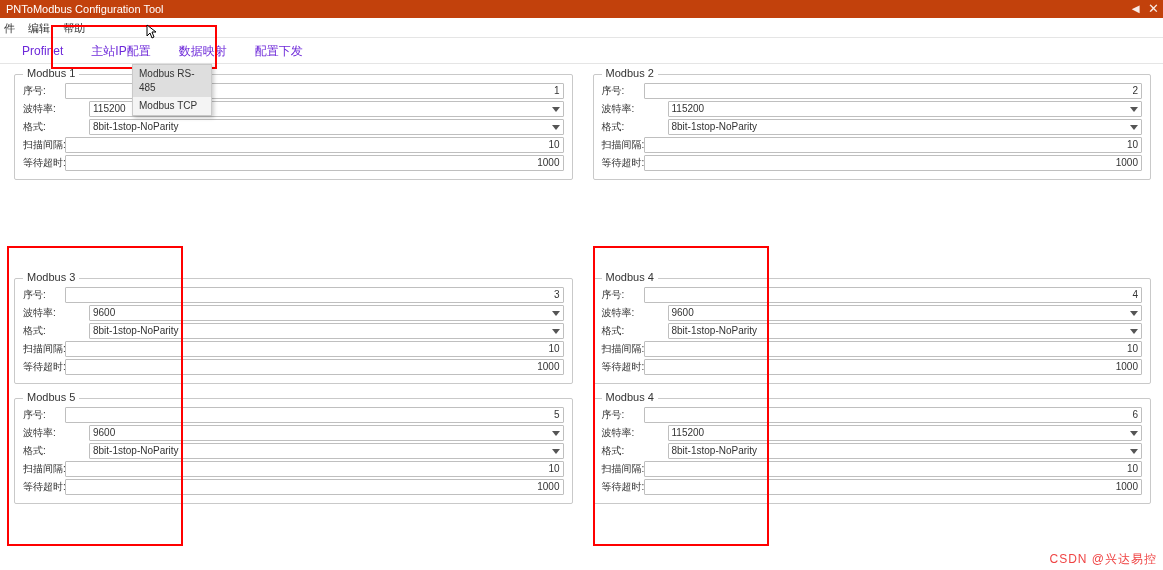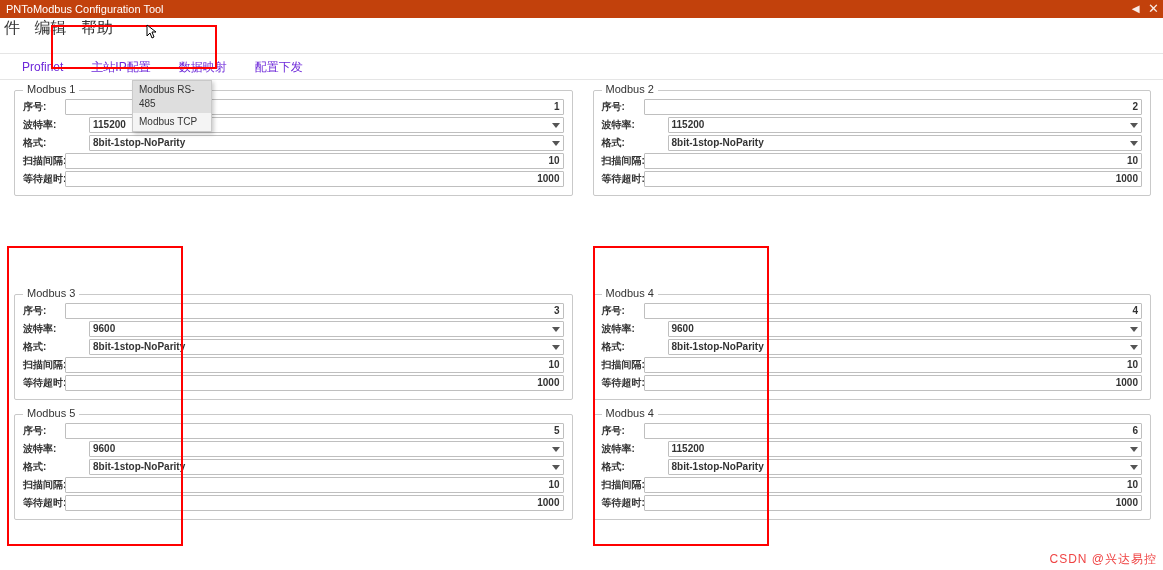--- a/index.html
+++ b/index.html
@@ -28,24 +28,24 @@
     top: 0;
     height: 18px;
     display: flex;
     gap: 6px;
     align-items: center;
     color: #fff;
   }
   .titlebar .right-icons span { font-size: 13px; opacity: .9; }
   .menubar {
     background: #fff;
-    height: 36px;
+    height: 20px;
     line-height: 20px;
     padding-left: 4px;
-    font-size: 16px;
+    font-size: 11px;
     border-bottom: 1px solid #e5e5e5;
   }
   .menubar span { margin-right: 10px; cursor: default; }
   .tabs {
     display: flex;
     align-items: center;
     height: 26px;
     padding-left: 8px;
     border-bottom: 1px solid #e5e5e5;
     position: relative;
@@ -113,21 +113,20 @@
     left: 8px;
     background: #fff;
     padding: 0 4px;
     font-size: 11px;
     color: #333;
   }
   .row {
     display: flex;
     align-items: center;
     margin-bottom: 2px;
-    font-weight: bold;
   }
   .row label {
     width: 38px;
     font-size: 10px;
     color: #333;
     text-align: left;
     margin-right: 4px;
     white-space: nowrap;
   }
   .row .field {

